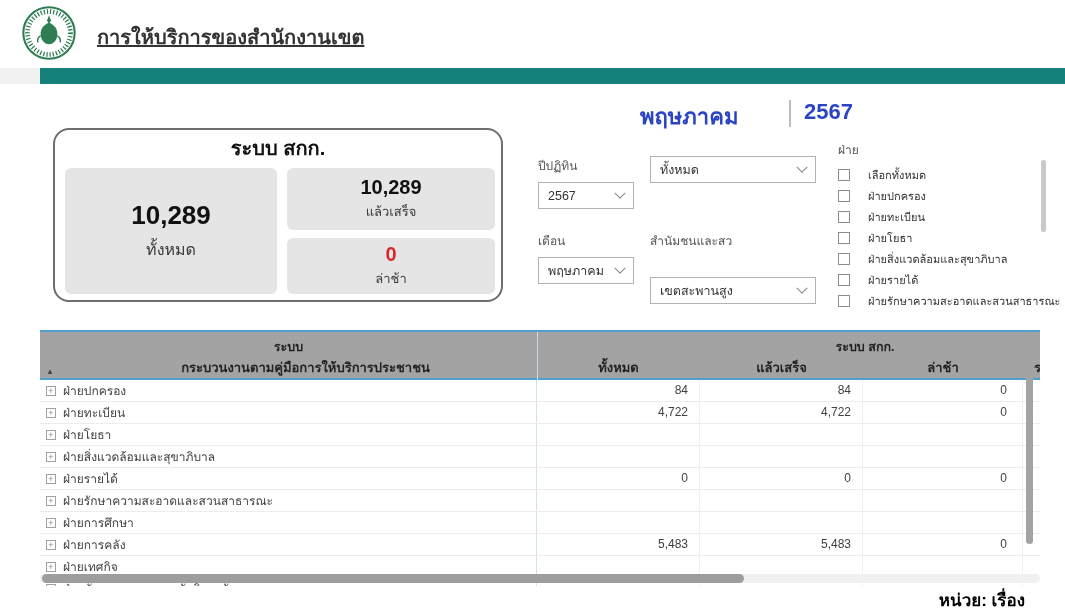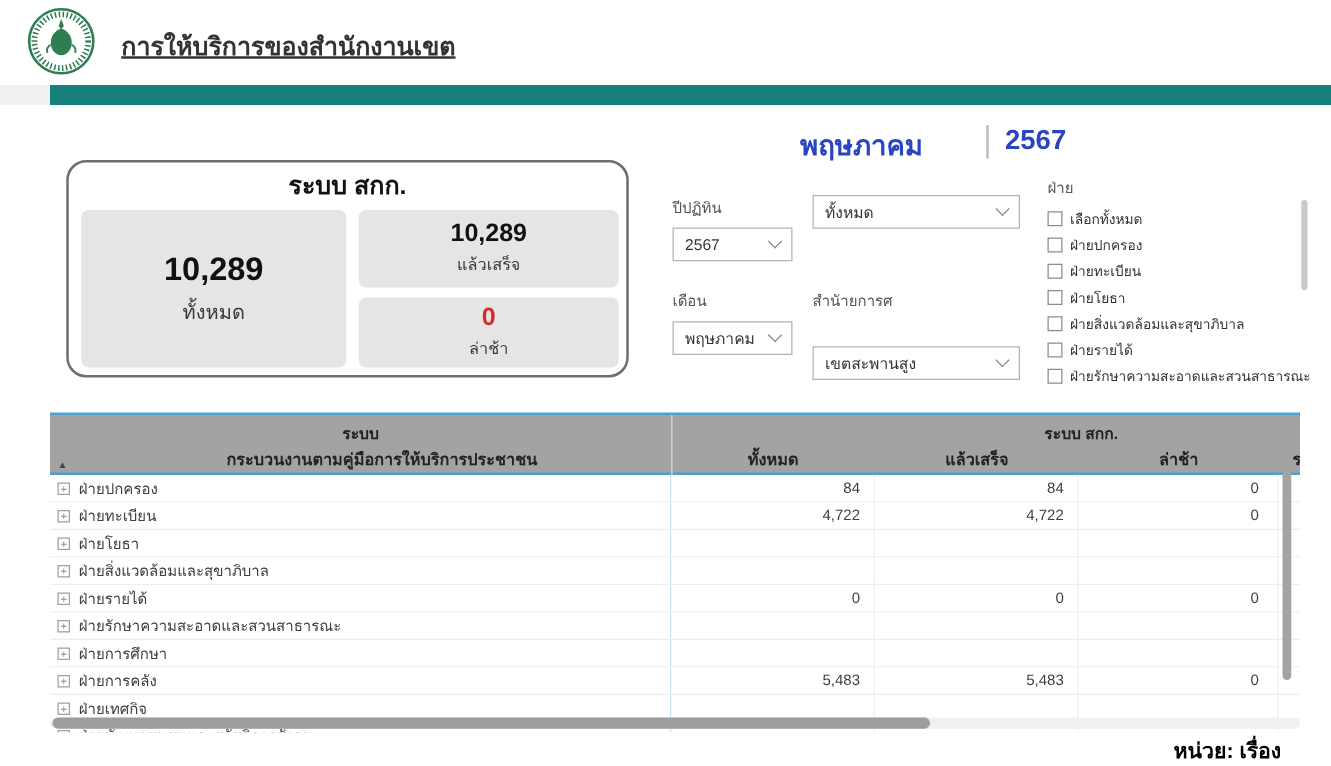--- a/index.html
+++ b/index.html
@@ -45,21 +45,21 @@
   .chev { width:8px; height:8px; border-right:1.4px solid #888; border-bottom:1.4px solid #888;
           transform:rotate(45deg) translate(-2px,-2px); }
   .f-year  { left:538px; top:156px; } .f-year  .combo { width:96px; }
   .f-group { left:650px; top:156px; } .f-group .combo { width:166px; }
   .f-month { left:538px; top:231px; } .f-month .combo { width:96px; }
   .f-office{ left:650px; top:231px; } .f-office .combo { width:166px;margin-top:27px; }
 
   
   .slicer { position:absolute; left:838px; top:140px; width:200px; }
   .slicer-title { font-size:12px; color:#555; margin-bottom:5px; }
-  .slicer-option { display:flex; align-items:center; gap:6px; height:21px; cursor:pointer; }
+  .slicer-option { display:flex; align-items:center; gap:18px; height:21px; cursor:pointer; }
   .cbx { width:12px; height:12px; border:1px solid #8c8c8c; background:#fff; flex:0 0 auto; }
   .slicer-option span.lbl { font-size:11px; color:#333; white-space:nowrap; }
   .slicer-scrollbar { position:absolute; left:1041px; top:160px; width:5px; height:72px;
                       background:#c9c9c9; border-radius:3px; }
 
   
   .matrix { position:absolute; left:40px; top:330px; width:1000px; height:256px;
             overflow:hidden; border-top:2px solid #4f9fd1; background:#fff; }
   .thead { position:relative; height:48px; background:#a3a3a3; border-bottom:2px solid #4f9fd1;
            font-weight:bold; color:#222; }
@@ -151,21 +151,21 @@
     </div>
   </div>
   <div class="filter f-month">
     <div class="filter-label">เดือน</div>
     <div class="combo">
       <span>พฤษภาคม</span>
       <span class="chev"></span>
     </div>
   </div>
   <div class="filter f-office">
-    <div class="filter-label">สำนัายการศ</div>
+    <div class="filter-label">สำนัมชนและสว</div>
     <div class="combo">
       <span>เขตสะพานสูง</span>
       <span class="chev"></span>
     </div>
   </div>
 
   <div class="slicer">
     <div class="slicer-title">ฝ่าย</div>
     <div class="slicer-option">
       <span class="cbx"></span>

